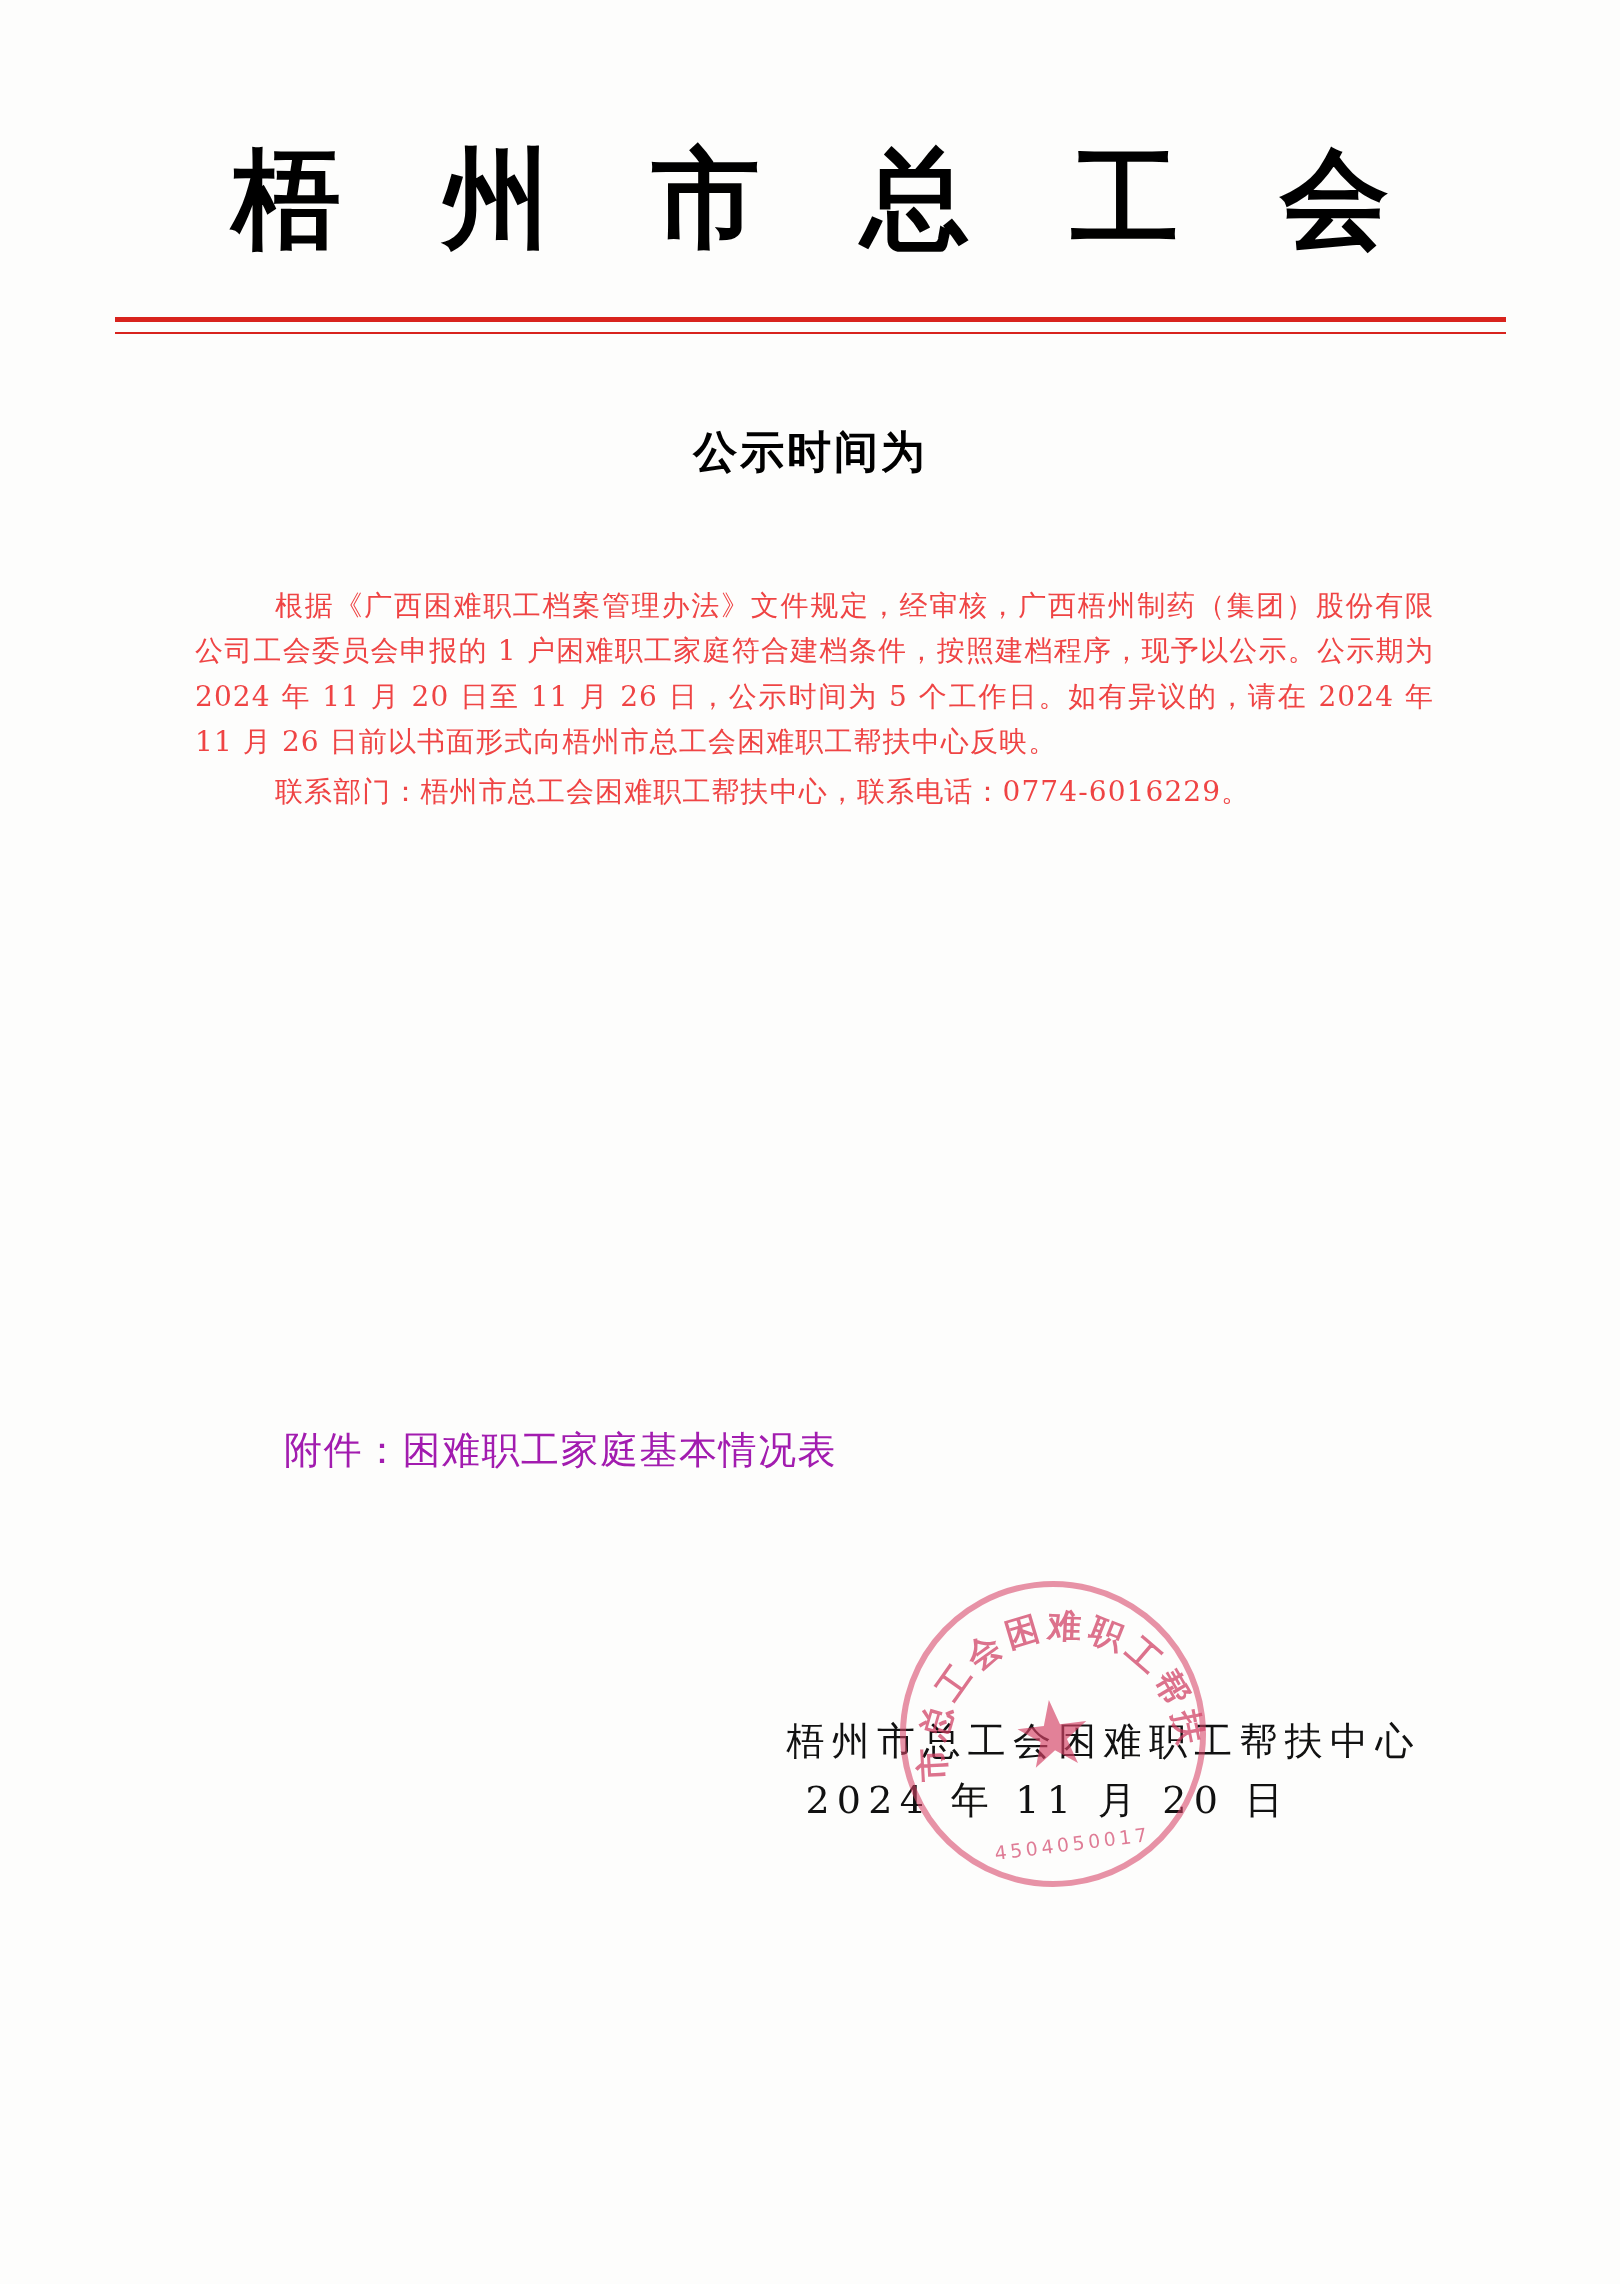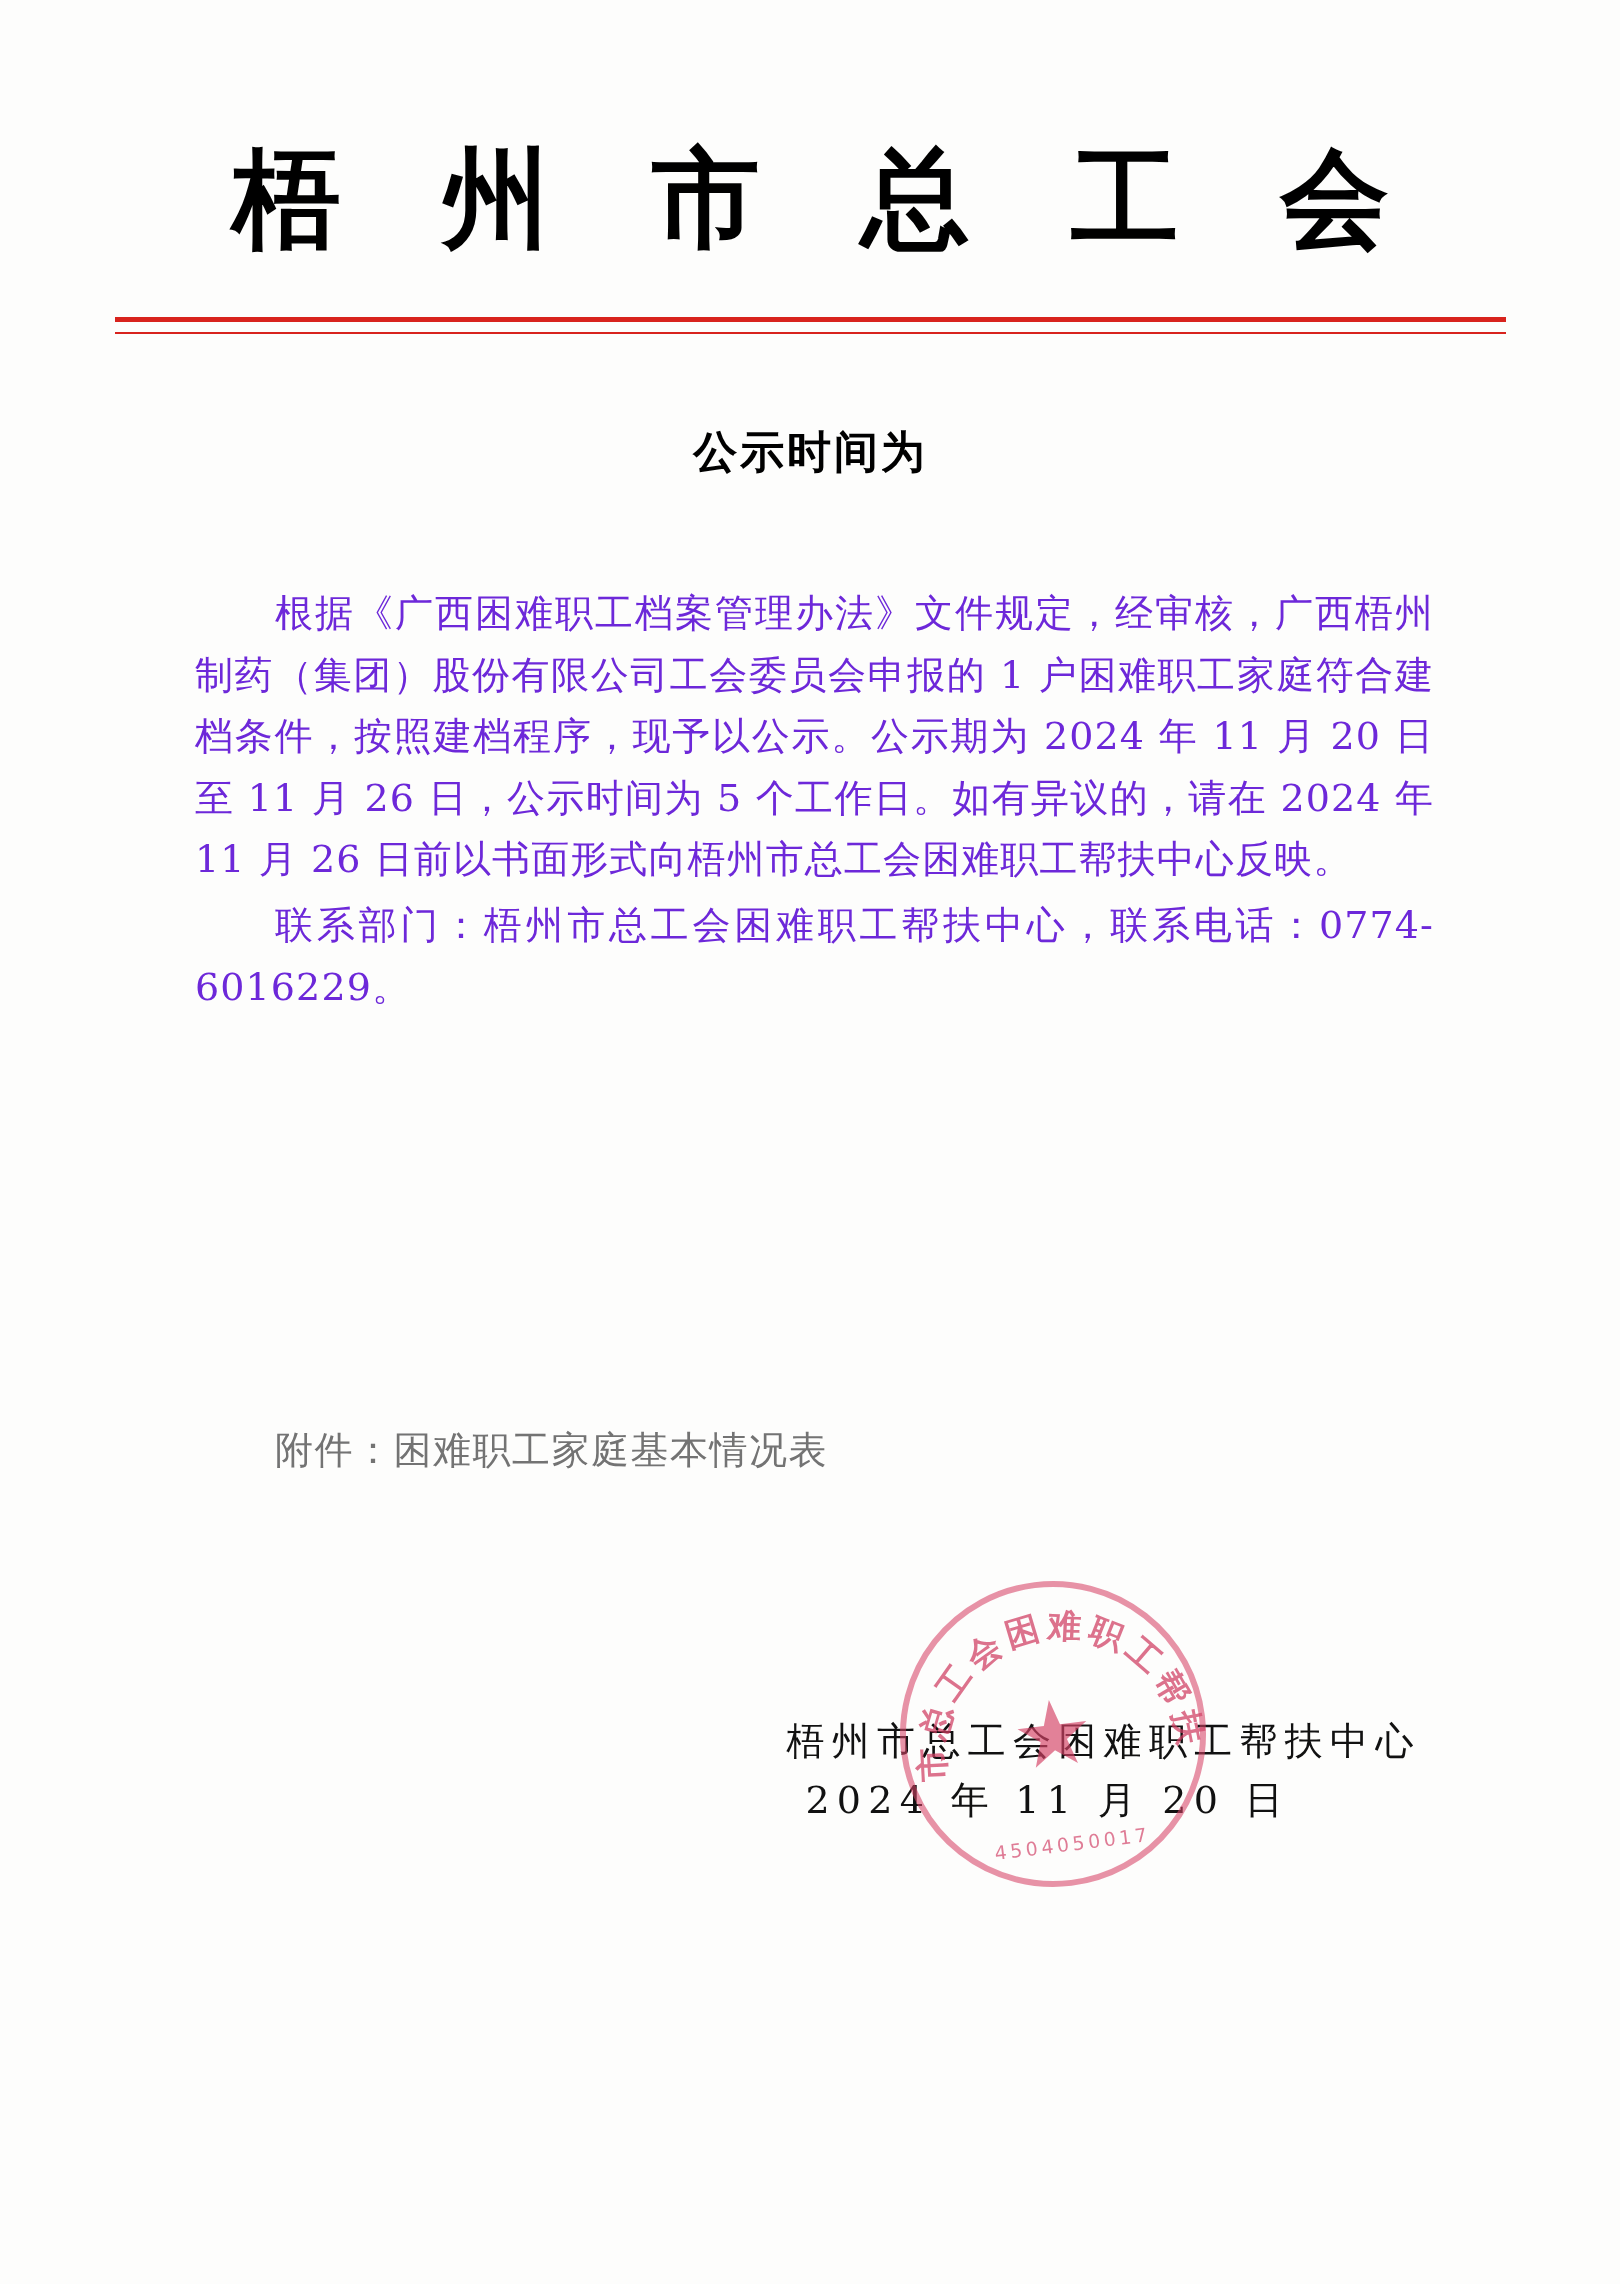--- a/index.html
+++ b/index.html
@@ -74,44 +74,44 @@
   }
 
   
   .body-block {
     position: absolute;
     top: 583px;
     left: 195px;
     width: 1239px;
   }
   .para {
-    font-size: 38px;
+    font-size: 28px;
     line-height: 1.62;
     letter-spacing: 1.1px;
     text-align: justify;
     text-justify: inter-ideograph;
     margin: 0 0 4.4px 0;
-    color: #6d28d9;
+    color: #ef4444;
   }
   .para.indent {
     text-indent: 80px;
   }
   .para.second {
   }
 
   
   .attachment {
     position: absolute;
     top: 1425px;
-    left: 195px;
+    left: 204px;
     width: 1239px;
     font-size: 38px;
     letter-spacing: 1.5px;
     text-indent: 80px;
-    color: #737373;
+    color: #a21caf;
   }
 
   
   .signature {
     position: absolute;
     top: 1713px;
     left: 0;
     width: 1428px;
     text-align: right;
     color: #111111;

